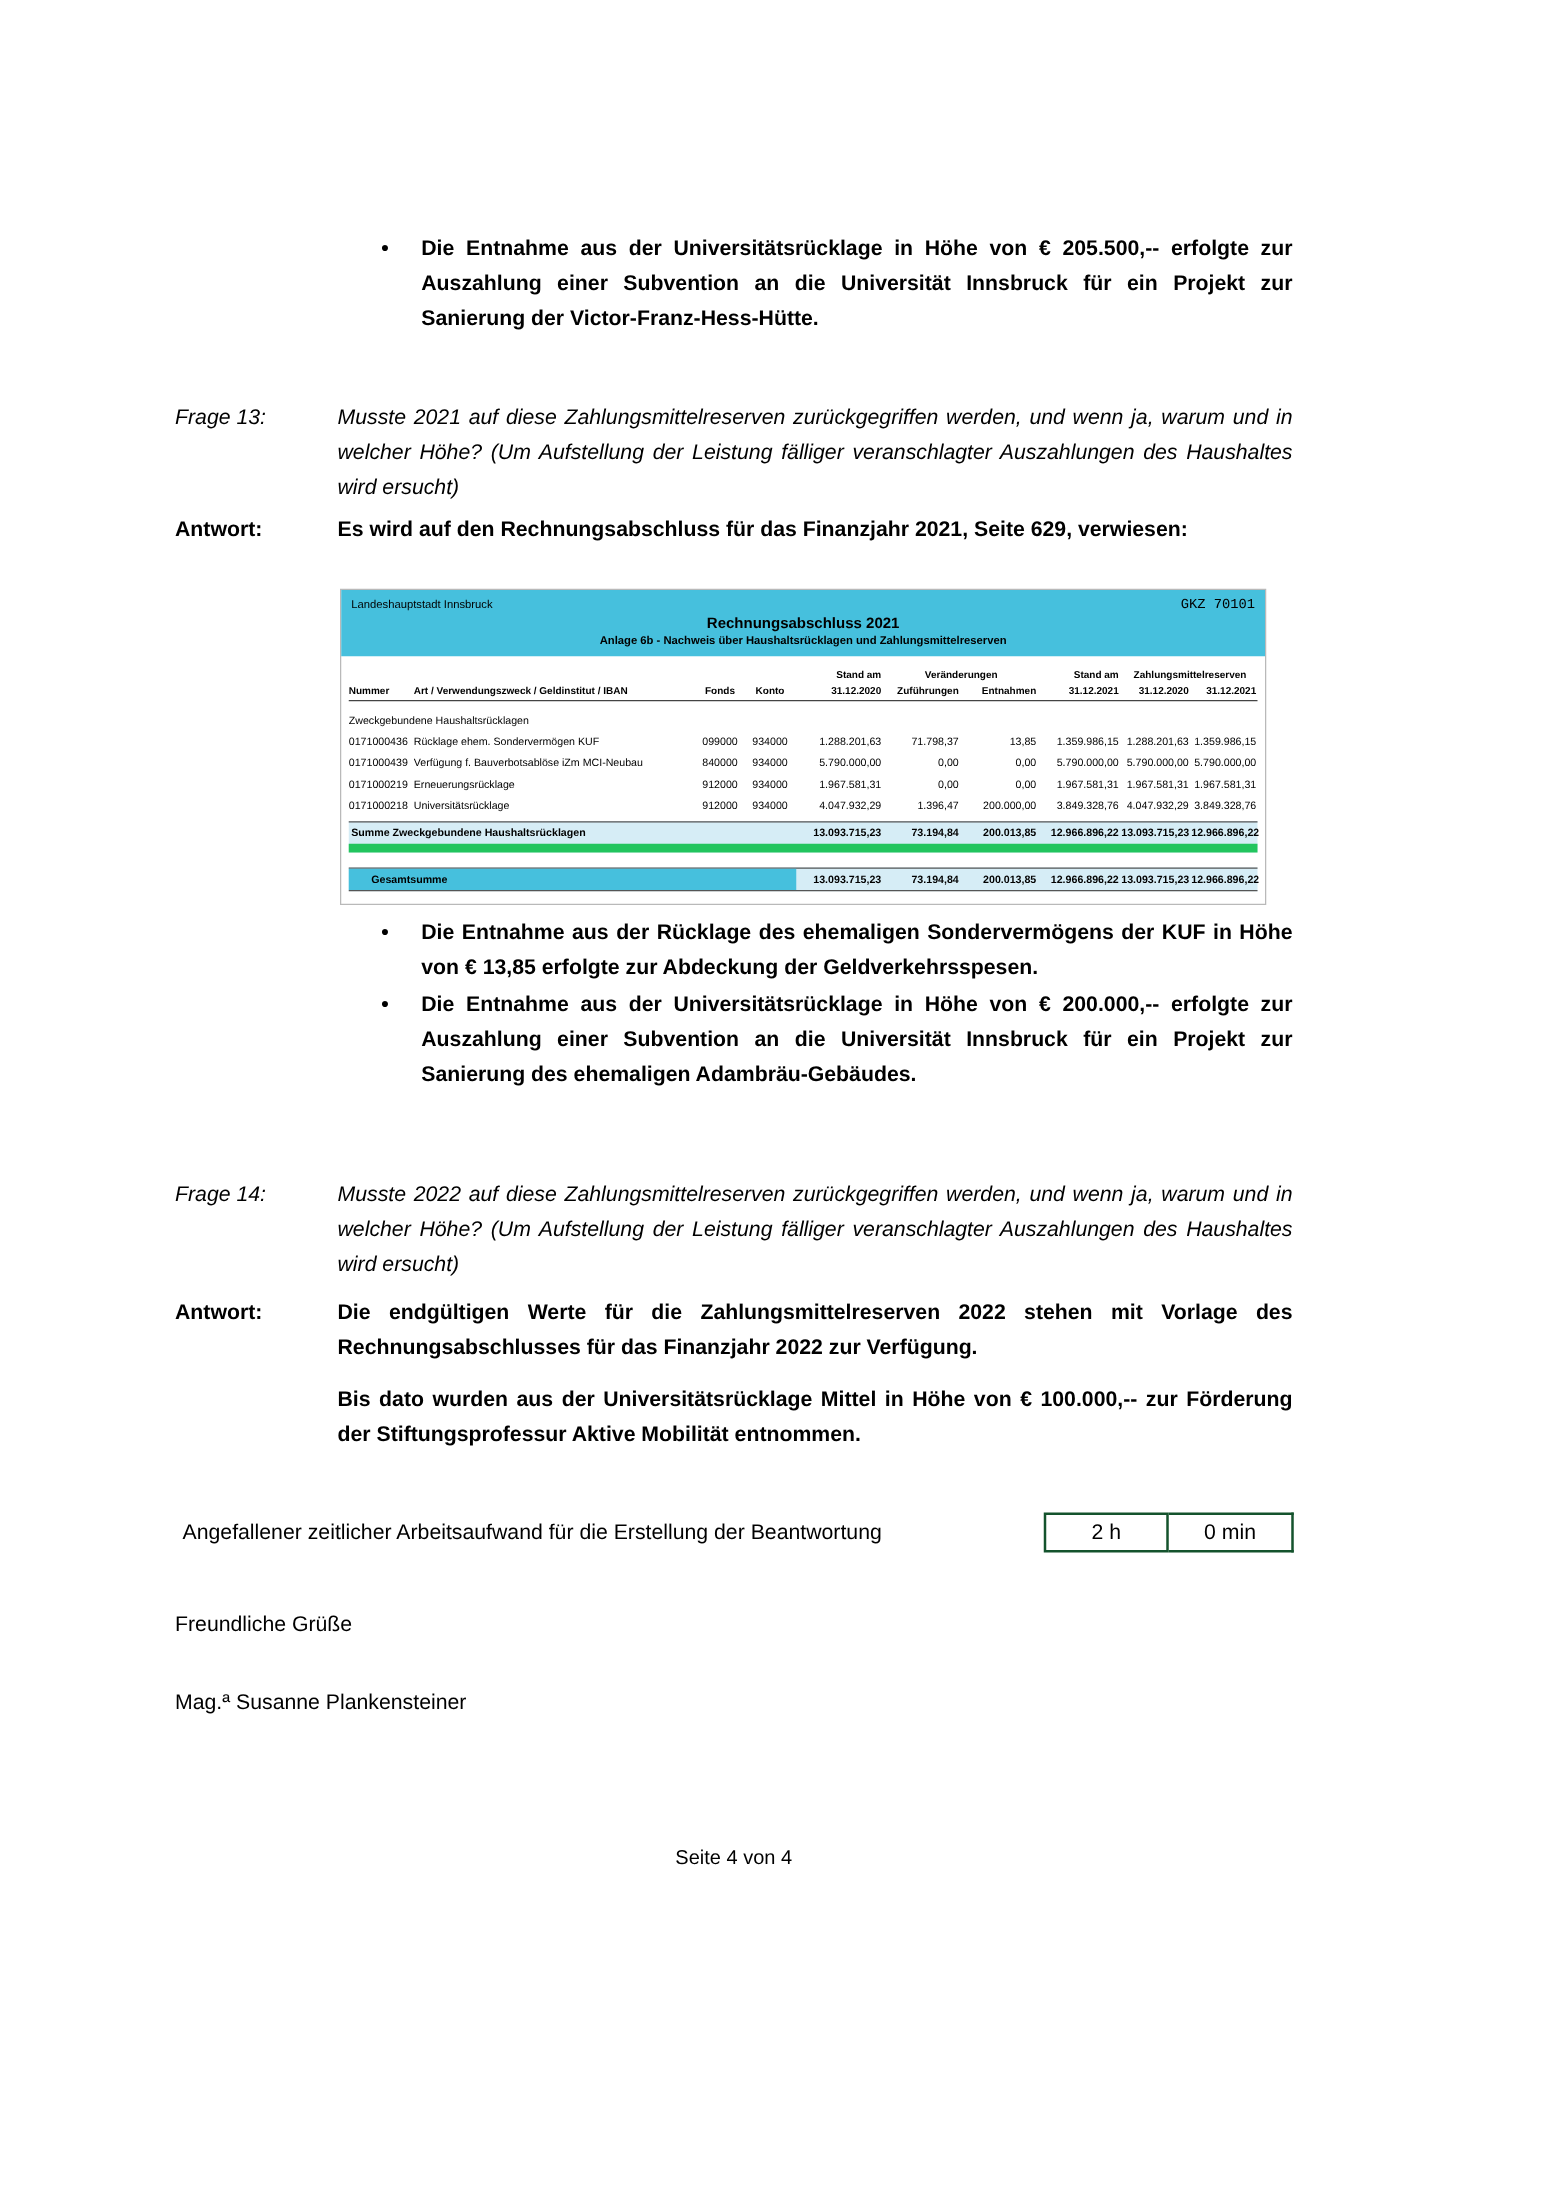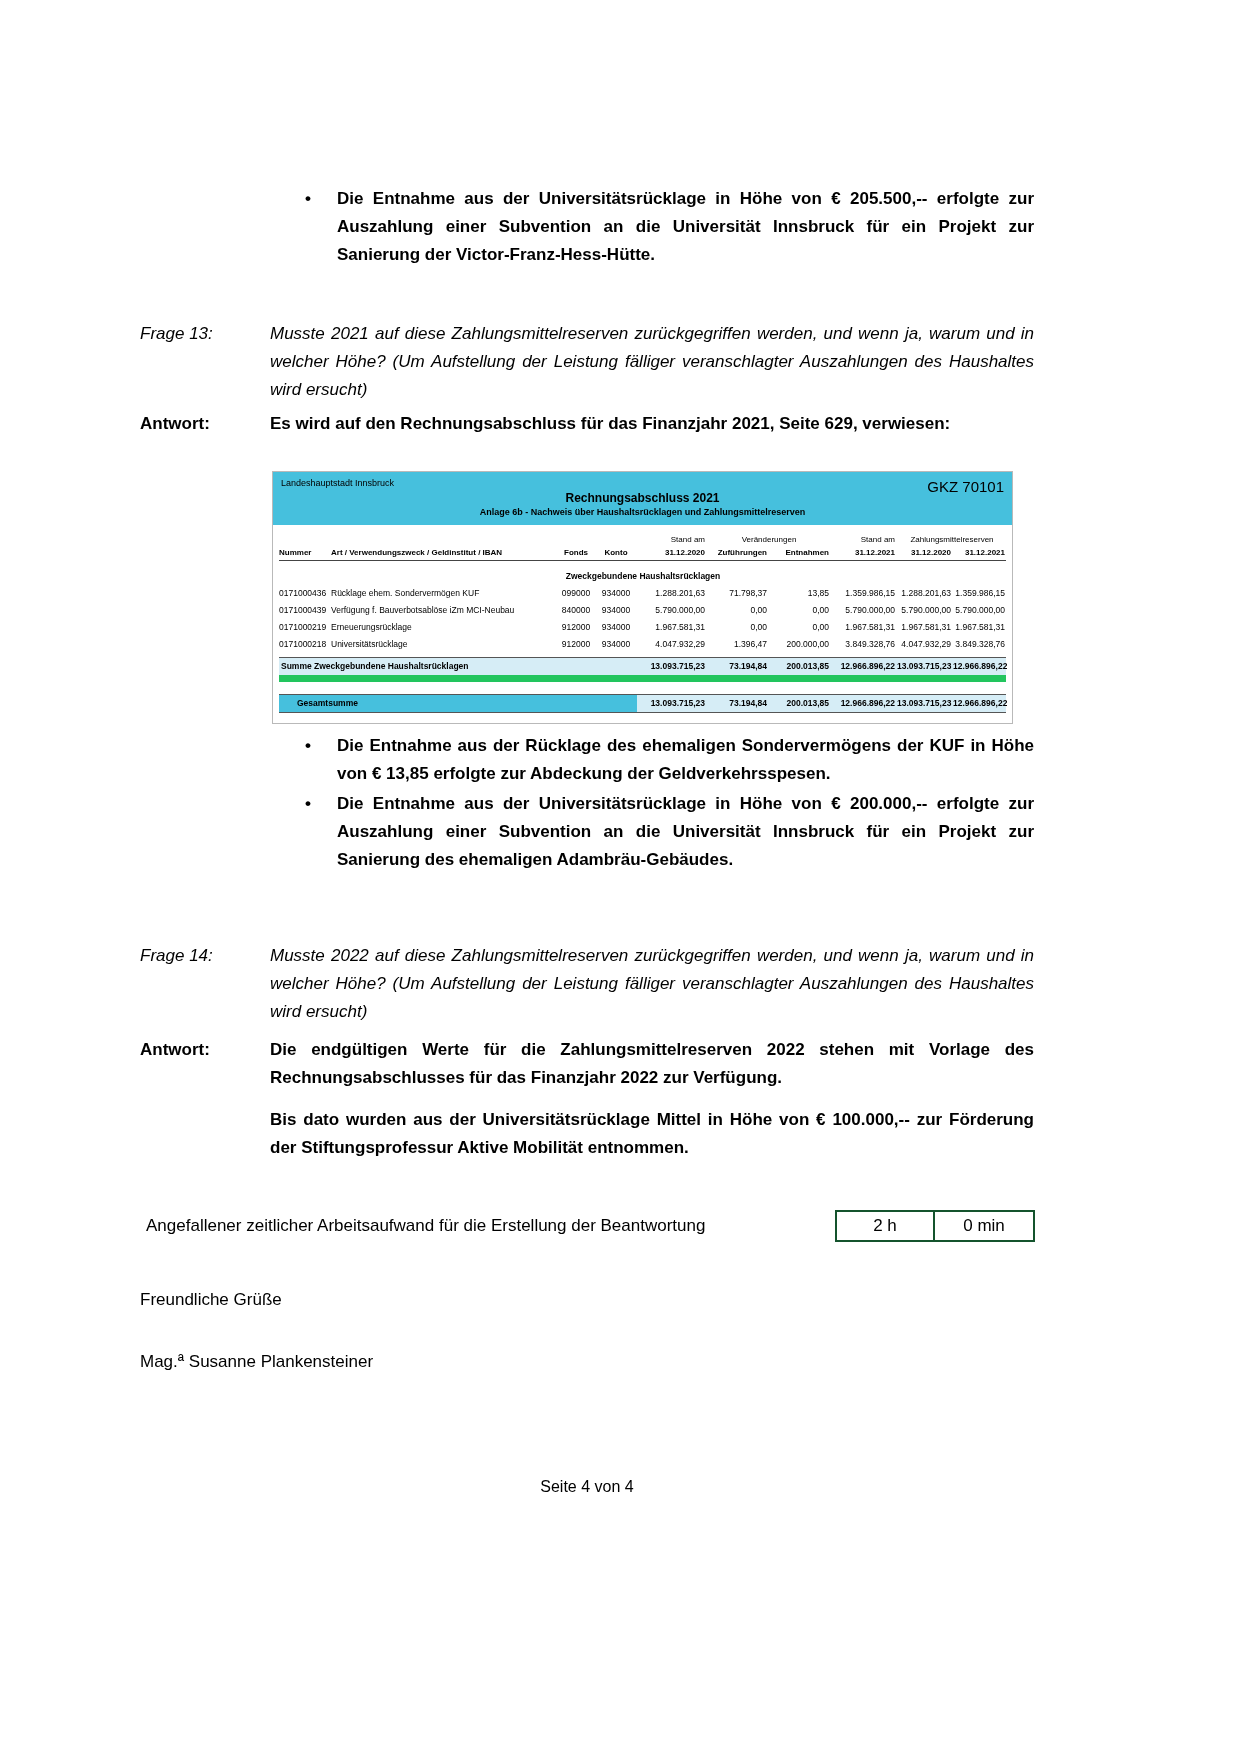--- a/index.html
+++ b/index.html
@@ -22,37 +22,37 @@
 
   
   .qa { position:absolute; left:140px; width:894px; display:grid; grid-template-columns:130px 764px; }
   .qa .qa-label { font-size:17px; line-height:28px; }
   .qa .qa-text { font-size:17px; line-height:28px; text-align:justify; }
 
   
   .report { position:absolute; left:272px; top:471px; width:741px; border:1px solid #b9b9b9; background:#fff; }
   .band { position:relative; height:53px; background:#46c0dd; padding-top:5px; }
   .band .org { position:absolute; left:8px; top:6px; font-size:9px; }
-  .band .gkz { position:absolute; right:8px; top:6px; font-size:15px; }
+  .band .gkz { position:absolute; right:8px; top:6px; font-size:11px;font-family:Liberation Mono, monospace; }
   .band .title { text-align:center; font-size:12px; font-weight:bold; margin-top:14px; }
   .band .subtitle { text-align:center; font-size:9px; font-weight:bold; margin-top:2px; }
 
   .tbl { padding:8px 6px 10px 6px; }
   .trow { display:grid; grid-template-columns:52px 226px 38px 42px 70px 62px 62px 66px 56px 54px; align-items:center; }
   .c { font-size:8.5px; line-height:17px; white-space:nowrap; overflow:hidden; }
   .r { text-align:right; padding-right:2px; }
   .ctr { text-align:center; }
   .span2 { grid-column:span 2; }
   .span4 { grid-column:span 4; }
 
-  .ghead .c { font-size:8px; font-weight:normal; line-height:13px; }
+  .ghead .c { font-size:8px; font-weight:bold; line-height:13px; }
   .shead .c { font-size:8px; font-weight:bold; line-height:14px; }
   .shead { border-bottom:1px solid #444; }
   .section-row { margin-top:7px; }
-  .section-row .c { font-weight:bold;text-align:center; }
+  .section-row .c { font-weight:normal; }
 
   .sumrow { margin-top:4px; background:#d6edf6; border-top:1px solid #555; border-bottom:7px solid #22c55e; }
   .sumrow .c { font-weight:bold; }
   .spacer { height:12px; }
   .gesrow { background:#d6edf6; border-top:1px solid #555; border-bottom:1px solid #555; }
   .gesrow .c { font-weight:bold; }
   .gesrow .label-cell { background:#46c0dd; padding-left:18px; }
   .sumrow .label-cell { padding-left:2px; }
 
   

